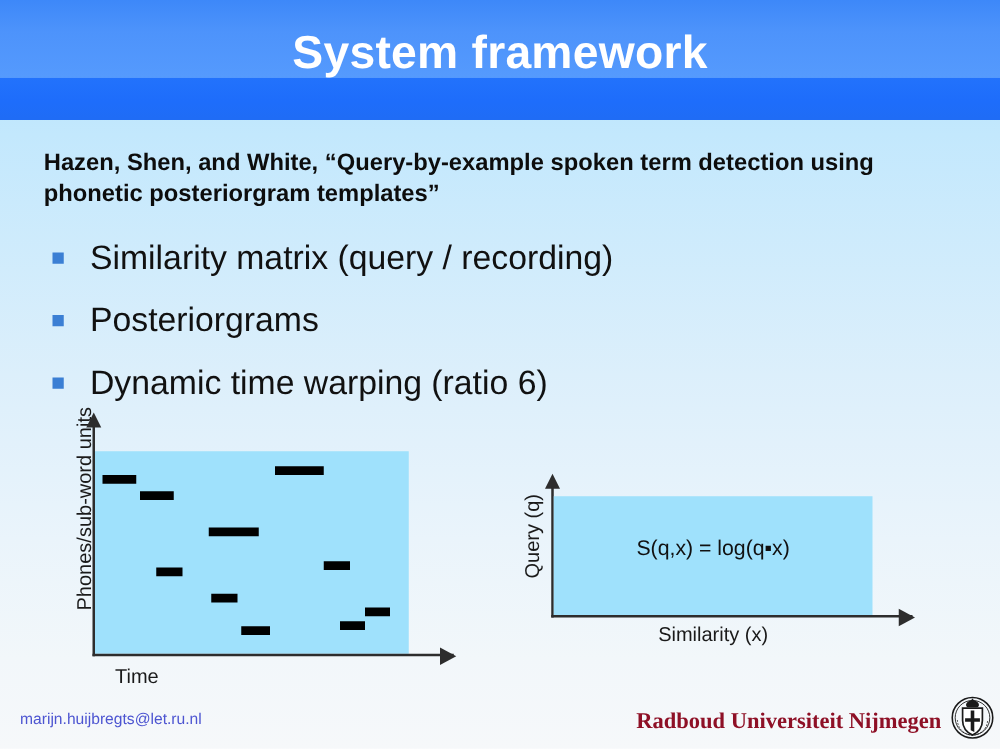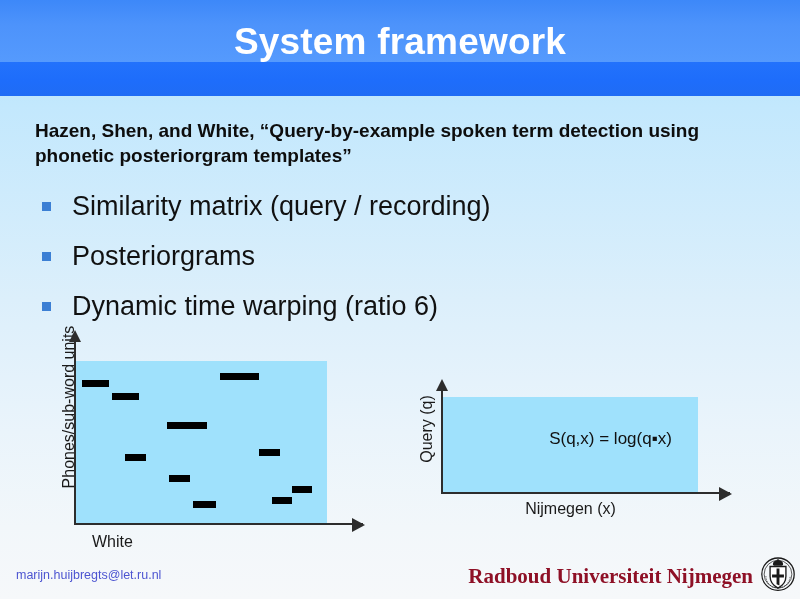--- a/index.html
+++ b/index.html
@@ -229,21 +229,20 @@
   }
   #fig-right-formula {
     position: absolute;
     left: 38px;
     top: 56px;
     width: 255px;
     text-align: center;
     color: #111111;
     font-size: 17px;
     white-space: nowrap;
-    padding-left: 40px;
   }
   #fig-right-xlabel {
     position: absolute;
     left: 38px;
     top: 127px;
     width: 255px;
     text-align: center;
     color: #1a1a1a;
     font-size: 16px;
     white-space: nowrap;
@@ -261,21 +260,21 @@
   #footer-brand {
     position: absolute;
     right: 4px;
     top: 556px;
     display: flex;
     align-items: center;
     gap: 7px;
   }
   #footer-brand-text {
     color: #8e1026;
-    font-size: 21px;
+    font-size: 18px;
     font-weight: bold;
     font-family: "Liberation Serif", serif;
     white-space: nowrap;
   }
   #footer-logo {
     width: 36px;
     height: 40px;
     flex: 0 0 auto;
   }
 </style>
@@ -318,32 +317,32 @@
         <div class="seg" style="left: 91px; top: 61px; width: 40px;"></div>
         <div class="seg" style="left: 93px; top: 114px; width: 21px;"></div>
         <div class="seg" style="left: 117px; top: 140px; width: 23px;"></div>
         <div class="seg" style="left: 144px; top: 12px; width: 39px;"></div>
         <div class="seg" style="left: 183px; top: 88px; width: 21px;"></div>
         <div class="seg" style="left: 196px; top: 136px; width: 20px;"></div>
         <div class="seg" style="left: 216px; top: 125px; width: 20px;"></div>
       </div>
     <div id="fig-left-xaxis"></div>
     <div id="fig-left-xarrow"></div>
-    <div id="fig-left-xlabel">White</div>
+    <div id="fig-left-xlabel">Time</div>
   </div>
 
   <div id="fig-right">
     <div id="fig-right-ylabel">Query (q)</div>
     <div id="fig-right-yarrow"></div>
     <div id="fig-right-yaxis"></div>
     <div id="fig-right-plot"></div>
     <div id="fig-right-formula">S(q,x) = log(q▪x)</div>
     <div id="fig-right-xaxis"></div>
     <div id="fig-right-xarrow"></div>
-    <div id="fig-right-xlabel">Nijmegen (x)</div>
+    <div id="fig-right-xlabel">Similarity (x)</div>
   </div>
 
   <div id="footer-email">marijn.huijbregts@let.ru.nl</div>
   <div id="footer-brand">
     <span id="footer-brand-text">Radboud Universiteit Nijmegen</span>
     <span id="footer-logo">
       <svg viewBox="0 0 40 44" width="36" height="40" aria-hidden="true">
         <circle cx="20" cy="20" r="18" fill="none" stroke="#1a1a1a" stroke-width="1.4"></circle>
         <circle cx="20" cy="20" r="15.4" fill="none" stroke="#1a1a1a" stroke-width="0.8"></circle>
         <path d="M20 4.6 C16.6 4.6 14.3 6.4 14.3 8.6 C14.3 9.6 14.9 10.3 15.8 10.6 L24.2 10.6 C25.1 10.3 25.7 9.6 25.7 8.6 C25.7 6.4 23.4 4.6 20 4.6 Z" fill="#1a1a1a"></path>

